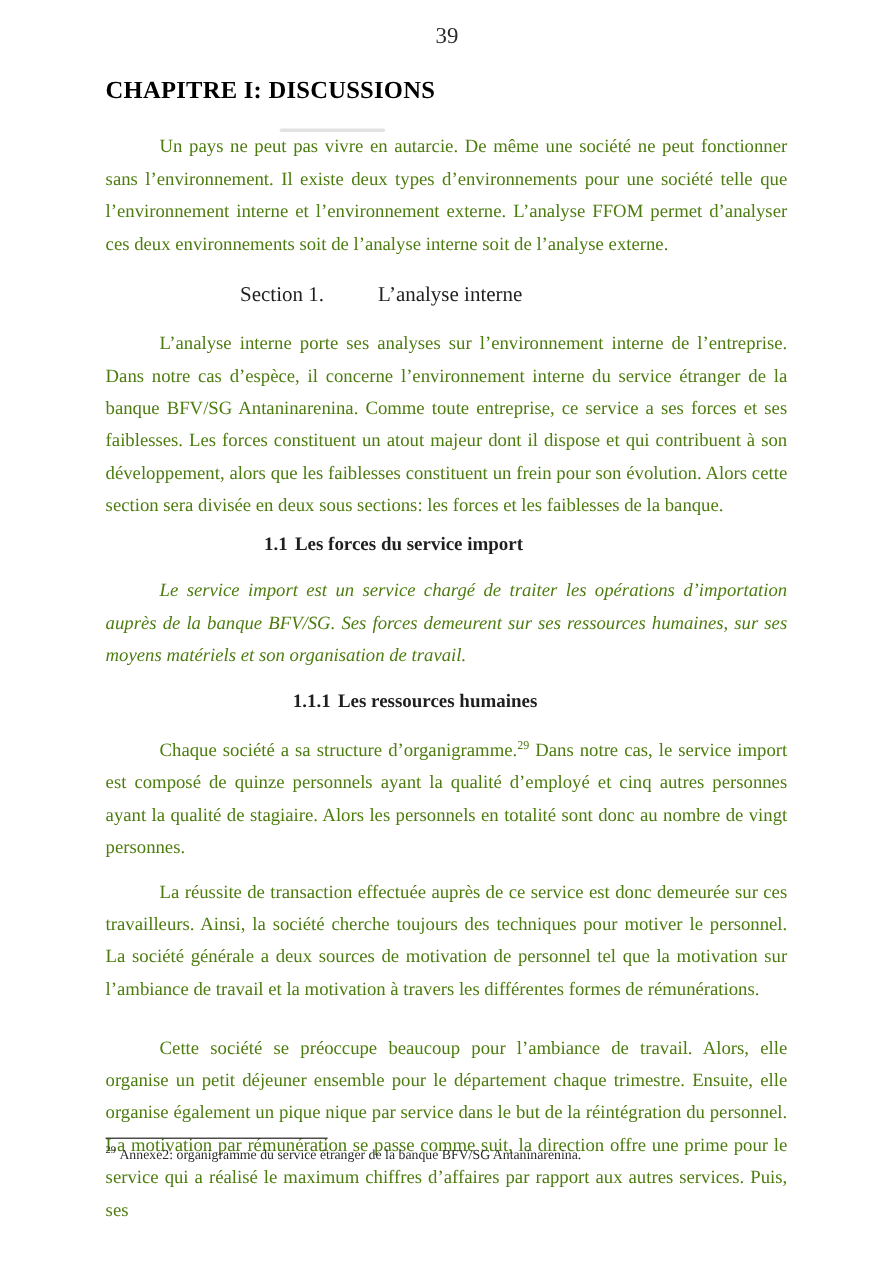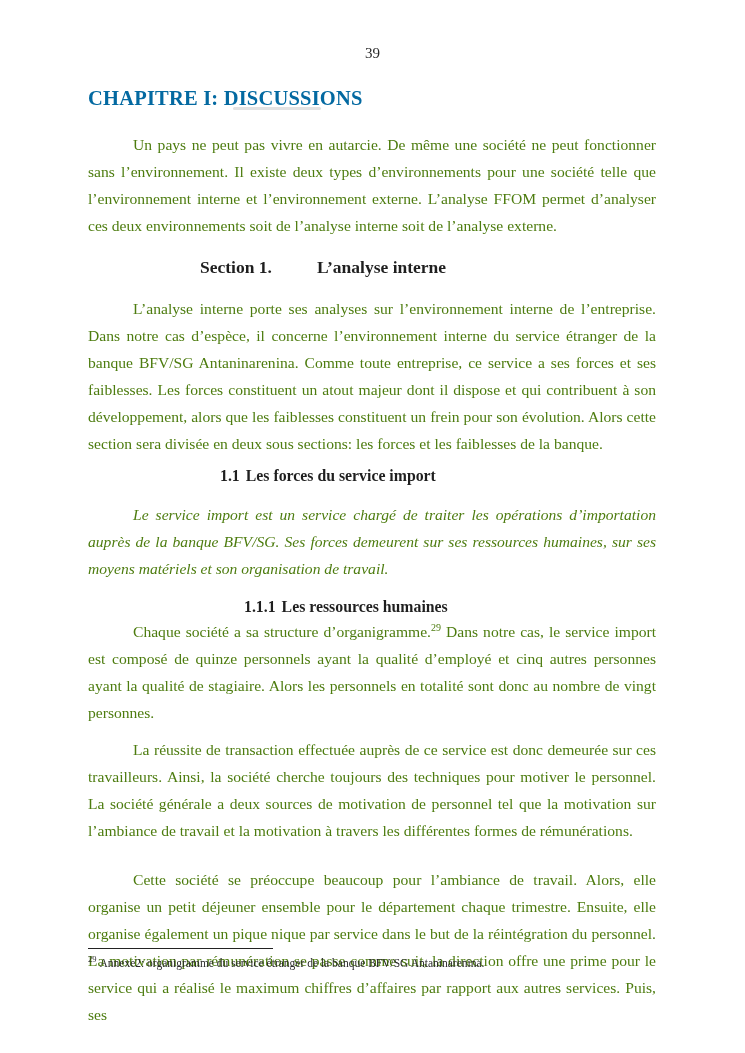--- a/index.html
+++ b/index.html
@@ -11,32 +11,32 @@
     color: #1f1f1f;
     overflow: hidden;
   }
   .page {
     position: relative;
     width: 745px;
     height: 1053px;
     background: #ffffff;
   }
   .pageno {
-    padding-top: 43px;
+    padding-top: 21px;
     text-align: center;
-    font-size: 15px;
+    font-size: 19px;
     line-height: 20px;
     color: #2a2a2a;
   }
   .chapter {
     margin: 22px 89px 0 88px;
     font-size: 20.5px;
     font-weight: bold;
     line-height: 26px;
-    color: #0369a1;
+    color: #000000;
     letter-spacing: 0.2px;
   }
   .ghost {
     position: absolute;
     left: 233px;
     top: 107px;
     width: 88px;
     height: 3px;
     background: #e2e2e2;
     border-radius: 2px;
@@ -45,27 +45,27 @@
     margin: 0 89px 0 88px;
     text-align: justify;
     text-indent: 45px;
     font-size: 15.6px;
     line-height: 27px;
     color: #4d7c0f;
   }
   .p1 { margin-top: 20px; }
   .p2 { margin-top: 16px; }
   .p3 { margin-top: 14px; font-style: italic; }
-  .p4 { margin-top: 0; }
+  .p4 { margin-top: 16px; }
   .p5 { margin-top: 10px; }
   .p6 { margin-top: 22px; text-align-last: justify; }
   .sechead {
     margin: 16px 89px 0 200px;
     font-size: 17.5px;
-    font-weight: bold;
+    font-weight: normal;
     line-height: 24px;
   }
   .sechead .sec-title { margin-left: 45px; }
   .h11 {
     margin: 8px 89px 0 220px;
     font-size: 15.8px;
     line-height: 22px;
   }
   .h11 .num { font-weight: bold; margin-right: 6px; }
   .h11 .ttl { font-weight: bold; }

